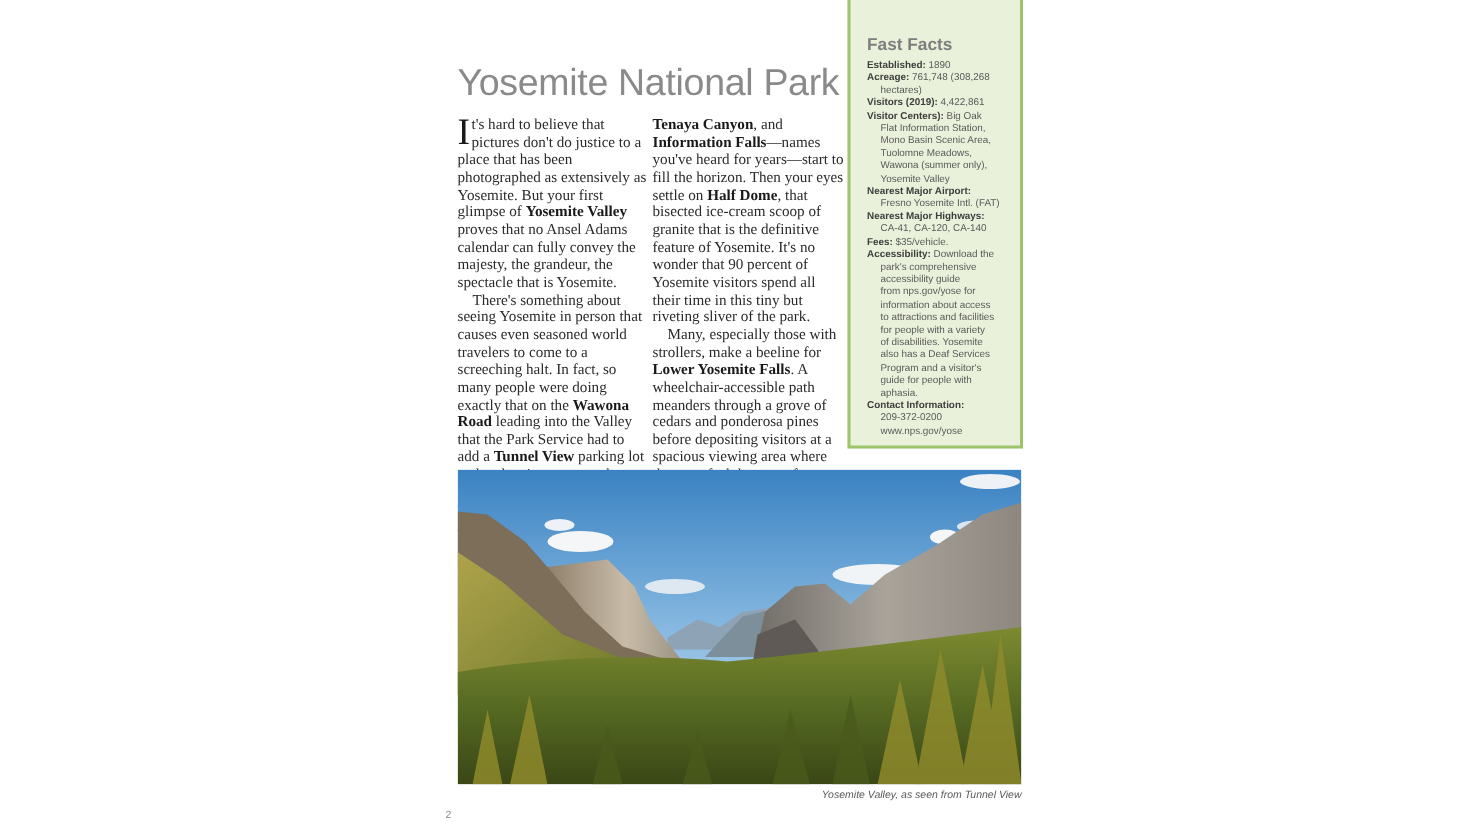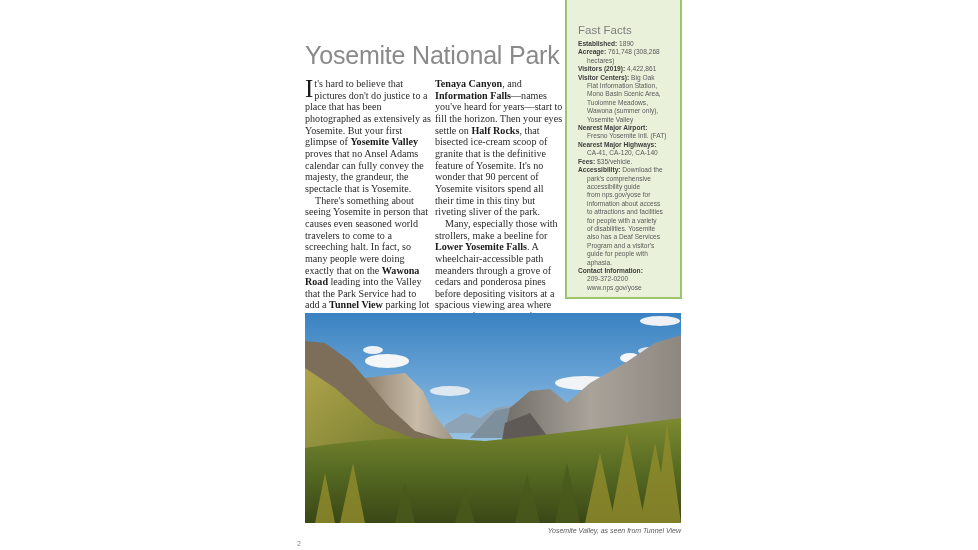--- a/index.html
+++ b/index.html
@@ -10,21 +10,21 @@
 
   .col { position: absolute; top: 78px; font-family: "Liberation Serif", serif; font-size: 10.1px; line-height: 11.65px; color: #2a2a2a; }
   .col1 { left: 305px; width: 126px; }
   .col2 { left: 435px; width: 128px; }
   .col p { margin: 0; }
   .col .indent { text-indent: 10px; }
   .col b { font-weight: bold; color: #1a1a1a; text-align: right; }
   .dropcap { float: left; font-size: 25px; line-height: 20px; margin: 1px 1px 0 0; color: #1a1a1a; }
 
   .sidebar { position: absolute; left: 565px; top: -2px; width: 113px; height: 297px; background: #e9f1da; border: 2px solid #9cc46b; box-sizing: content-box; }
-  .sb-title { position: absolute; left: 11px; top: 24px; font-family: "Liberation Sans", sans-serif; font-size: 11.5px; font-weight: normal; color: #7e7e7e; white-space: nowrap; }
+  .sb-title { position: absolute; left: 11px; top: 24px; font-family: "Liberation Sans", sans-serif; font-size: 11.5px; font-weight: bold; color: #7e7e7e; white-space: nowrap; }
   .sb-list { position: absolute; left: 11px; top: 40px; width: 104px; font-family: "Liberation Sans", sans-serif; font-size: 6.6px; line-height: 8.4px; color: #5a5a5a; }
   .sb-item { margin: 0; }
   .sb-label { font-weight: bold; color: #3e3e3e; }
   .sb-cont { padding-left: 9px; display: block; }
 
   .photo { position: absolute; left: 305px; top: 313px; width: 376px; height: 210px; overflow: hidden; }
   .photo svg { display: block; }
 
   .caption { position: absolute; right: 297px; top: 527px; font-family: "Liberation Sans", sans-serif; font-style: italic; font-size: 7px; color: #5a5a5a; white-space: nowrap; }
   .pagenum { position: absolute; left: 297px; top: 540px; font-family: "Liberation Sans", sans-serif; font-size: 7px; color: #8a8a8a; }
@@ -35,21 +35,21 @@
 <div class="page">
 
   <h1 class="title">Yosemite National Park</h1>
 
   <div class="col col1">
     <p><span class="dropcap">I</span><span>t's hard to believe that pictures don't do justice to a place that has been photographed as extensively as Yosemite. But your first glimpse of <b>Yosemite Valley</b> proves that no Ansel Adams calendar can fully convey the majesty, the grandeur, the spectacle that is Yosemite.</span></p>
     <p class="indent"><span>There's something about seeing Yosemite in person that causes even seasoned world travelers to come to a screeching halt. In fact, so many people were doing exactly that on the <b>Wawona Road</b> leading into the Valley that the Park Service had to add a <b>Tunnel View</b> parking lot and pedestrian promenade to accommodate all the visitors taking selfies of the view Adams made famous. <b>El Capitan, Cathedral Rocks,</b></span></p>
   </div>
 
   <div class="col col2">
-    <p><span><b>Tenaya Canyon</b>, and <b>Information Falls</b>—names you've heard for years—start to fill the horizon. Then your eyes settle on <b>Half Rocks</b>, that bisected ice-cream scoop of granite that is the definitive feature of Yosemite. It's no wonder that 90 percent of Yosemite visitors spend all their time in this tiny but riveting sliver of the park.</span></p>
+    <p><span><b>Tenaya Canyon</b>, and <b>Information Falls</b>—names you've heard for years—start to fill the horizon. Then your eyes settle on <b>Half Dome</b>, that bisected ice-cream scoop of granite that is the definitive feature of Yosemite. It's no wonder that 90 percent of Yosemite visitors spend all their time in this tiny but riveting sliver of the park.</span></p>
     <p class="indent"><span>Many, especially those with strollers, make a beeline for <b>Lower Yosemite Falls</b>. A wheelchair-accessible path meanders through a grove of cedars and ponderosa pines before depositing visitors at a spacious viewing area where they can feel the spray from <b>North America's tallest waterfall</b>. Spring is the best time to enjoy this view; by mid-summer, this</span></p>
   </div>
 
   <div class="sidebar">
     <div class="sb-title">Fast Facts</div>
     <div class="sb-list" id="sb-list">
         <div class="sb-item"><span class="sb-label">Established:</span><span> 1890</span></div>
         <div class="sb-item"><span class="sb-label">Acreage:</span><span> 761,748 (308,268</span><span class="sb-cont">hectares)</span></div>
         <div class="sb-item"><span class="sb-label">Visitors (2019):</span><span> 4,422,861</span></div>
         <div class="sb-item"><span class="sb-label">Visitor Centers):</span><span> Big Oak</span><span class="sb-cont">Flat Information Station,</span><span class="sb-cont">Mono Basin Scenic Area,</span><span class="sb-cont">Tuolomne Meadows,</span><span class="sb-cont">Wawona (summer only),</span><span class="sb-cont">Yosemite Valley</span></div>

